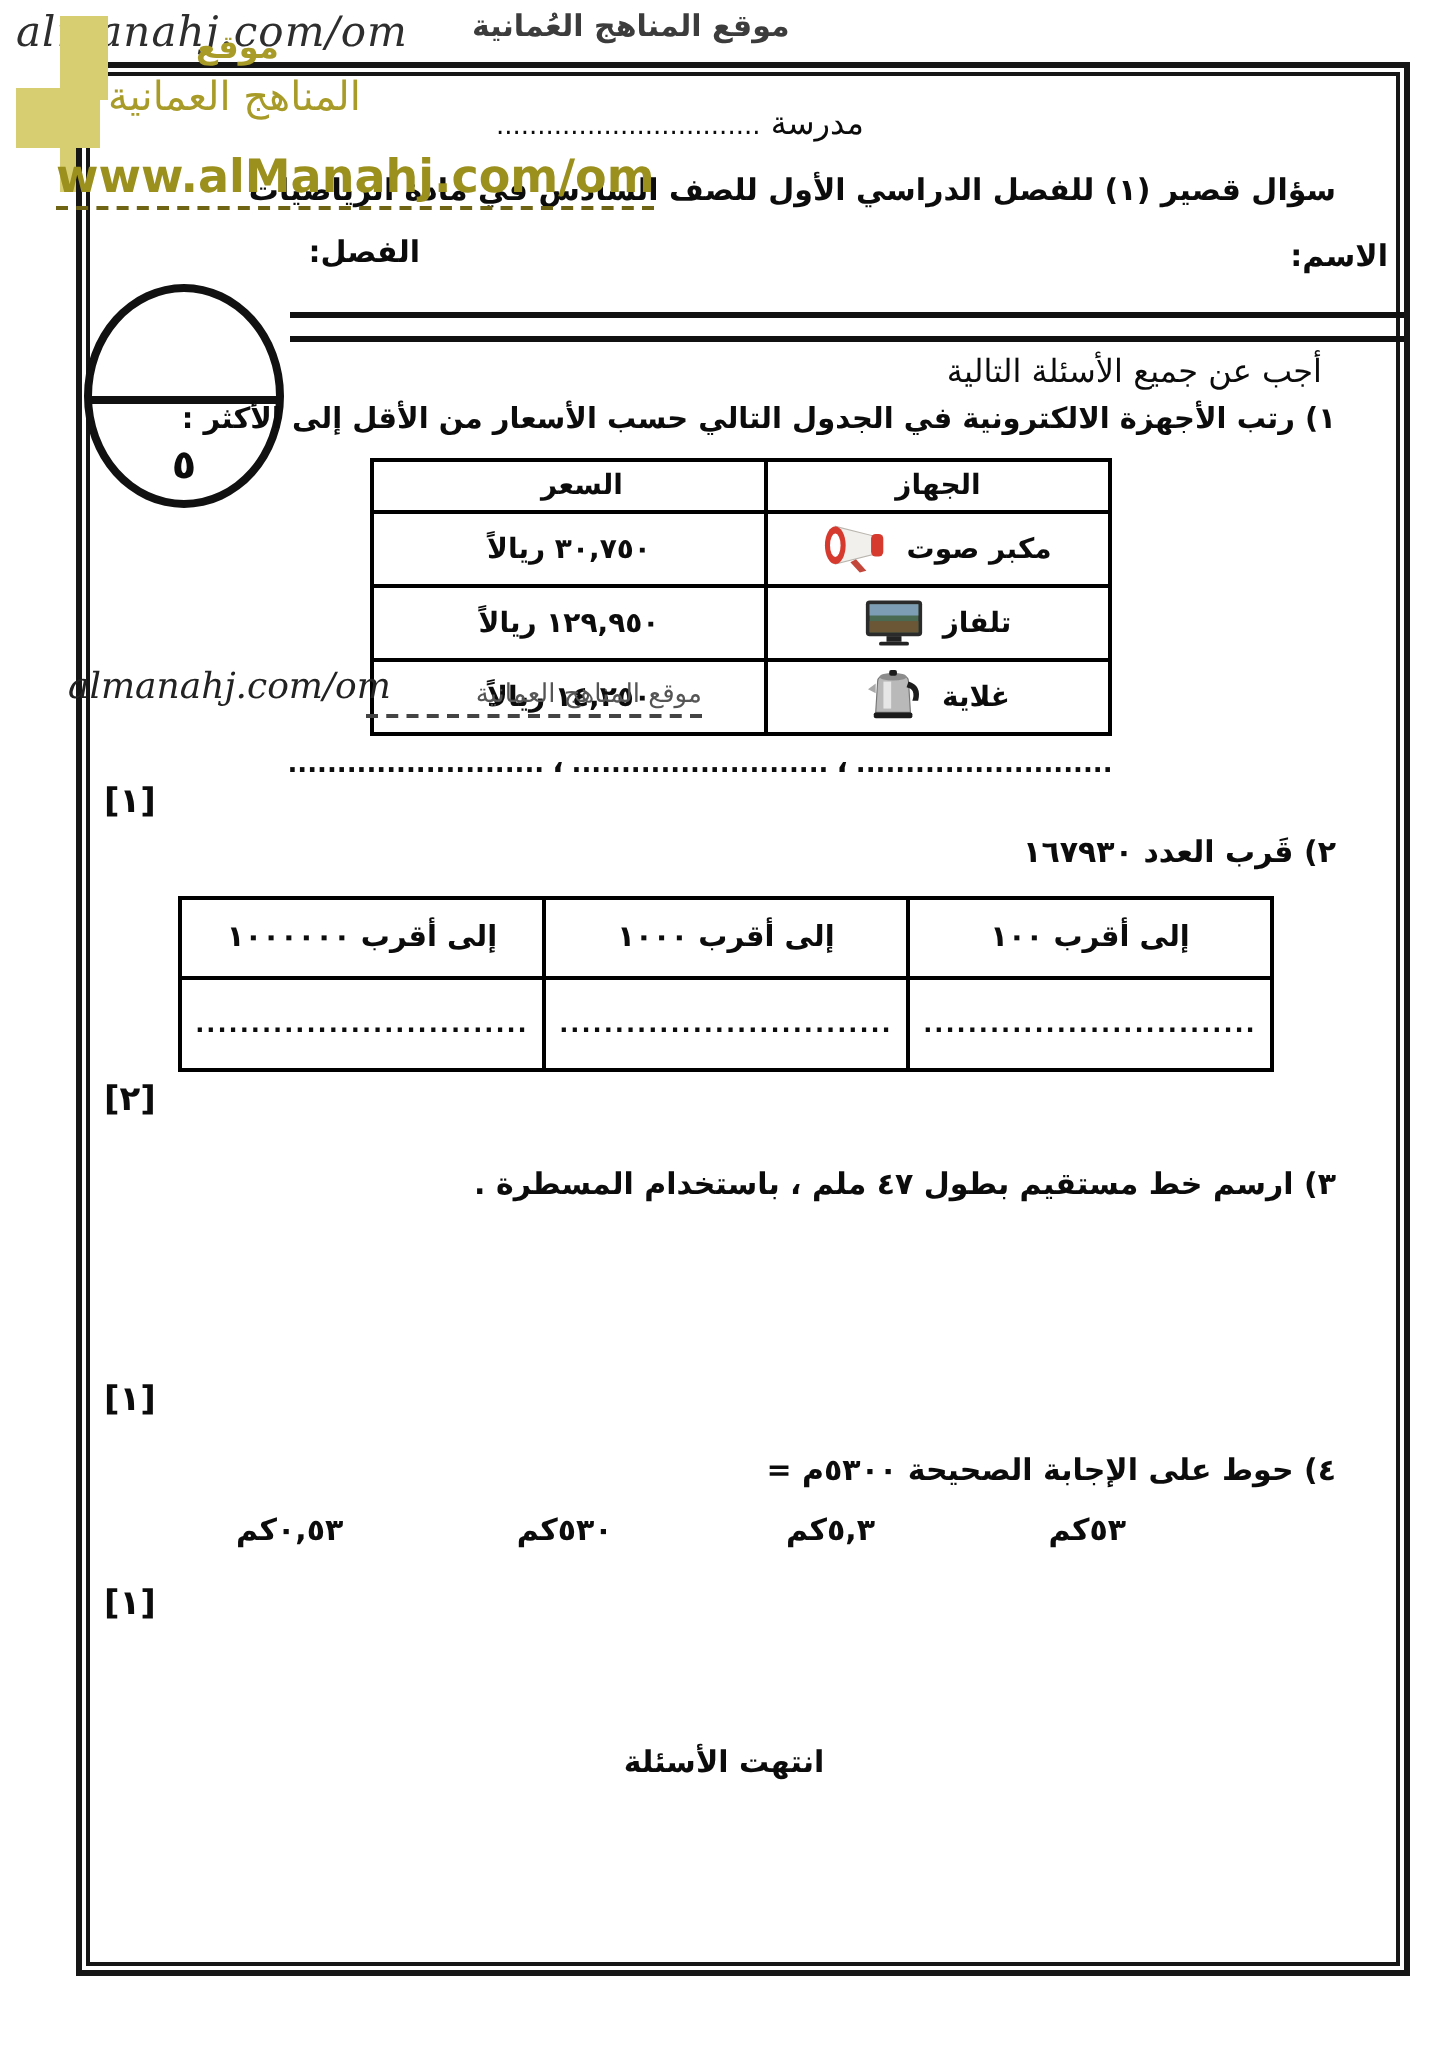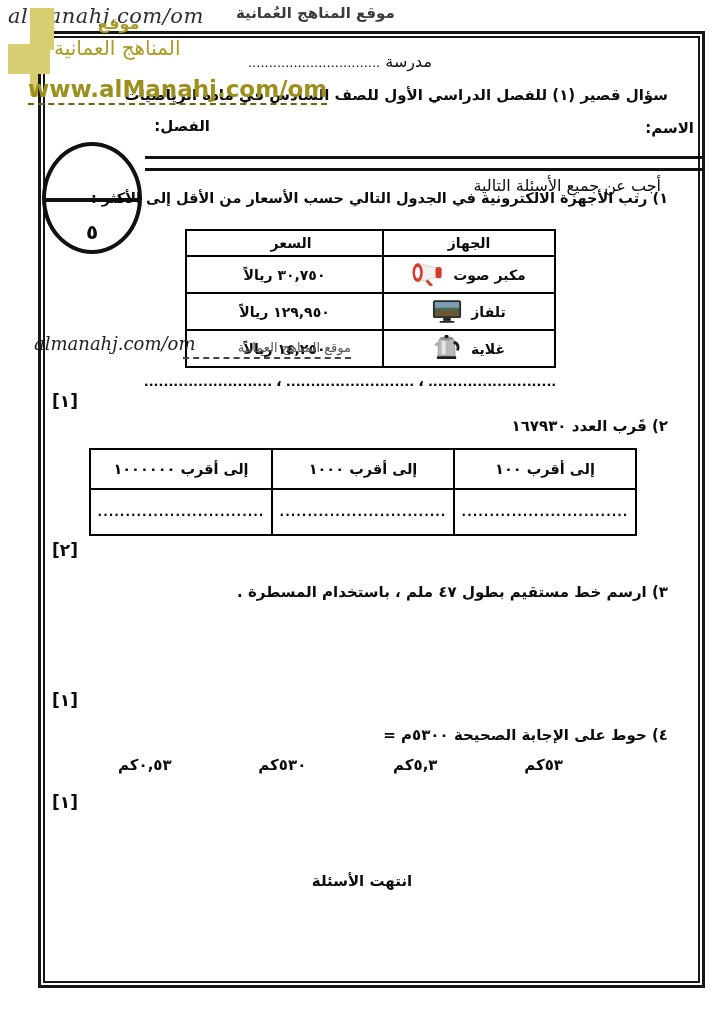--- a/index.html
+++ b/index.html
@@ -35,21 +35,21 @@
   .score-circle{left:42px;top:142px;width:92px;height:104px;border:4px solid #111;
     border-radius:50%;}
   .score-line{position:absolute;left:-2px;right:-2px;top:50%;height:4px;background:#111;}
   .score-total{position:absolute;bottom:6px;left:0;right:0;text-align:center;
     font-size:20px;font-weight:bold;}
   
   .double-rule{left:145px;top:156px;width:557px;height:9px;
     border-top:3px solid #111;border-bottom:3px solid #111;}
   .instruction{right:63px;top:176px;font-size:16px;font-weight:normal;}
   .q-text{font-size:14.5px;font-weight:bold;}
-  .q1-text{right:56px;top:190px;margin-left:40px;}
+  .q1-text{right:56px;top:202px;margin-left:40px;}
   .q2-text{right:56px;top:417px;font-size:15px;}
   .q3-text{right:56px;top:583px;font-size:15px;}
   .q4-text{right:56px;top:726px;font-size:15px;}
   
   table{border-collapse:collapse;}
   td{border:2px solid #000;text-align:center;vertical-align:middle;
      font-weight:bold;font-size:14px;padding:0;}
   .q1-table{left:185px;top:229px;}
   .q1-table td{height:35px;}
   .q1-table tr.hdr td{height:24px;font-size:14px;}

